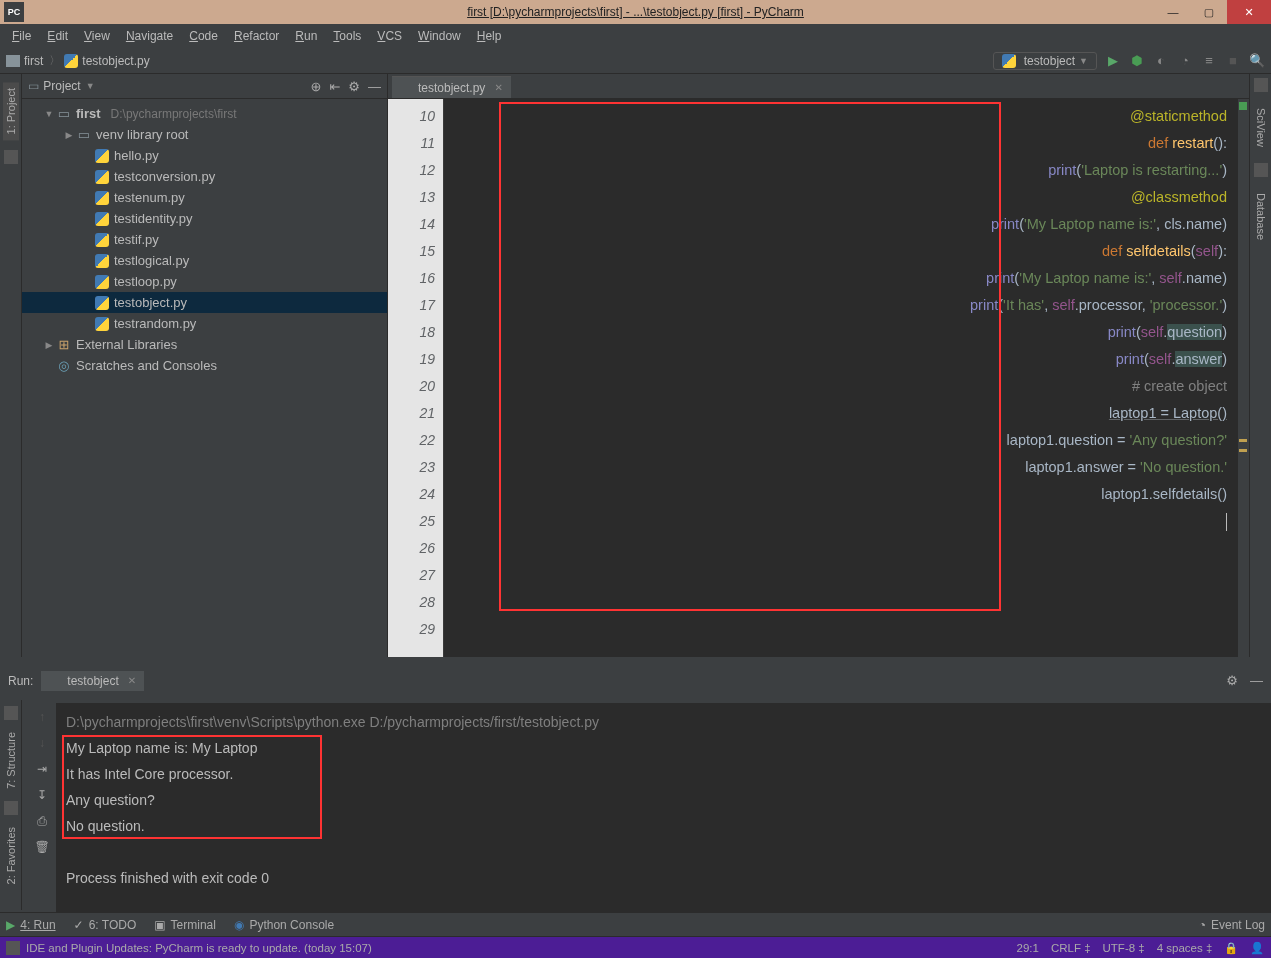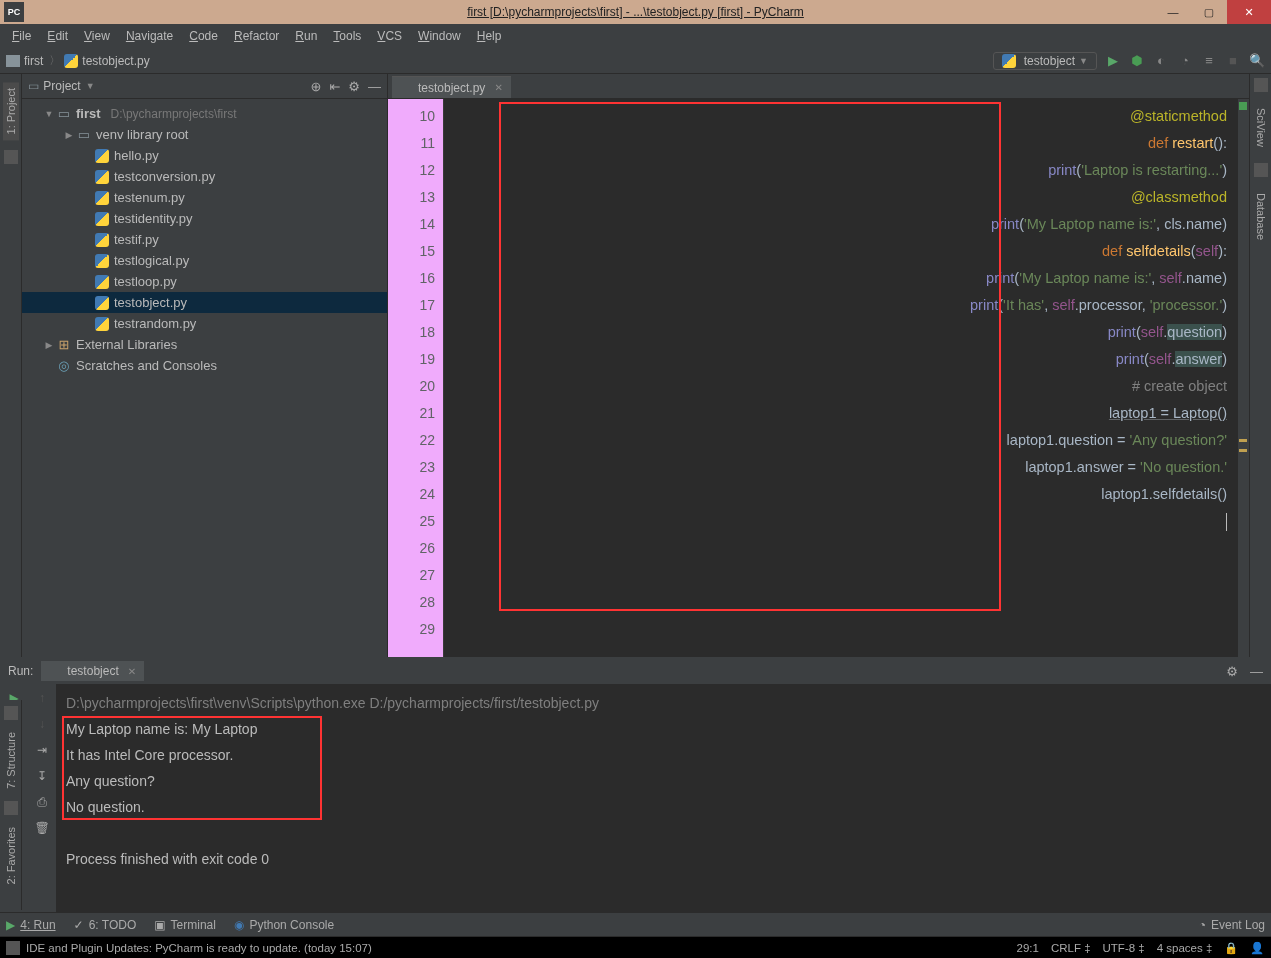--- a/index.html
+++ b/index.html
@@ -45,47 +45,47 @@
 .tree-item .lib { color:#c9a26b; }
 .tree-item .label { color:#bababa; }
 .tree-item .path { color:#787878; margin-left:10px; font-size:12px; }
 .indent-1 { padding-left:20px; } .indent-2 { padding-left:40px; } .indent-3 { padding-left:58px; }
 .editor-panel { flex:1; display:flex; flex-direction:column; background:#2b2b2b; }
 .tab-bar { height:25px; background:#3c3f41; display:flex; align-items:flex-end; border-bottom:1px solid #2b2b2b; padding-left:4px; }
 .file-tab { background:#4e5254; padding:4px 8px; display:flex; align-items:center; gap:5px; font-size:12px; border-top:1px solid #555; height:22px; }
 .file-tab .py-icon { width:13px; height:13px; }
 .file-tab .close-x { color:#888; font-size:10px; margin-left:4px; }
 .editor-body { flex:1; display:flex; overflow:hidden; position:relative; }
-.line-gutter { width:56px; background:#f0abfc; text-align:right; padding:4px 8px 4px 4px; font-family:Consolas,monospace; font-size:14px; color:#606366; line-height:27px; border-right:1px solid #3a3a3a; }
+.line-gutter { width:56px; background:#e5e5e5; text-align:right; padding:4px 8px 4px 4px; font-family:Consolas,monospace; font-size:14px; color:#606366; line-height:27px; border-right:1px solid #3a3a3a;font-style:italic; }
 .code-area { flex:1; padding:4px 10px; font-family:Consolas,monospace; font-size:14.5px; line-height:27px; position:relative; overflow:hidden;text-align:right; }
 .code-line { white-space:pre; color:#a9b7c6; }
 .kw { color:#cc7832; } .decorator { color:#bbb529; } .fname { color:#ffc66d;margin-top:8px; } .str { color:#6a8759; } .param { color:#a9b7c6; } .self { color:#94558d; } .comment { color:#808080; } .builtin{ color:#8888c6; } .uline { text-decoration:underline; text-decoration-color:#606366; } .hl { background:#3b514d; }
 .red-box-1 { position:absolute; border:2px solid #ff3333; left:55px; top:3px; width:502px; height:509px; pointer-events:none; }
 .cursor { display:inline-block; width:1px; height:18px; background:#bbb; vertical-align:middle; }
 .editor-scroll { width:12px; background:#3c3f41; position:relative; border-left:1px solid #2b2b2b;}
 .code-marker { position:absolute; right:2px; width:8px; height:3px; background:#c0a050; }
 .green-sq { position:absolute; top:3px; right:2px; width:8px; height:8px; background:#499c54; }
 .run-panel { height:255px; background:#2b2b2b; border-top:1px solid #3c3f41; display:flex; flex-direction:column; }
-.run-header { height:26px; background:#3c3f41; display:flex; align-items:center; padding:0 8px; }
+.run-header { height:45px; background:#3c3f41; display:flex; align-items:center; padding:0 8px; }
 .run-header .label { color:#bbbbbb; font-size:12px; margin-right:8px; }
 .run-header .run-tab { background:#4e5254; padding:3px 8px; display:flex; align-items:center; gap:5px; font-size:12px; }
 .run-header .tools { margin-left:auto; display:flex; gap:12px; color:#aaa; }
 .run-body { flex:1; display:flex; }
 .run-tool-col { width:28px; background:#3c3f41; display:flex; flex-direction:column; align-items:center; padding-top:6px; gap:10px; }
 .run-tool-col .ticon { width:16px; height:16px; color:#aaa; font-size:12px; display:flex;align-items:center;justify-content:center; }
 .run-tool-col .ticon.play { color:#59a869; }
 .run-tool-col .ticon.stop { color:#555; }
 .console { flex:1; font-family:Consolas,monospace; font-size:14px; color:#bbbbbb; padding:6px 10px; line-height:26px; position:relative; }
 .console .cmd { color:#7f7f7f; }
 .red-box-2 { position:absolute; left:6px; top:32px; width:260px; height:104px; border:2px solid #ff3333; pointer-events:none; }
 .bottom-tabs { height:24px; background:#3c3f41; border-top:1px solid #2b2b2b; display:flex; align-items:center; padding:0 6px; gap:18px; font-size:12px; }
 .bottom-tabs .btab { display:flex; align-items:center; gap:5px; color:#aaa; }
 .bottom-tabs .btab .num { text-decoration:underline; }
 .bottom-tabs .right { margin-left:auto; display:flex; align-items:center; gap:6px; }
-.statusbar { height:22px; background:#000000; display:flex; align-items:center; padding:0 6px; font-size:11.5px; color:#aaa; border-top:1px solid #2b2b2b; }
+.statusbar { height:22px; background:#4c1d95; display:flex; align-items:center; padding:0 6px; font-size:11.5px; color:#aaa; border-top:1px solid #2b2b2b; }
 .statusbar .sq { width:14px; height:14px; background:#555; margin-right:6px; }
 .statusbar .right { margin-left:auto; display:flex; gap:12px; align-items:center; }
 .statusbar .lock { color:#888; }
 </style>
 </head>
 <body>
 
 <div class="titlebar">
   <div class="pc-icon">PC</div>
   <div class="title-text">first [D:\pycharmprojects\first] - ...\testobject.py [first] - PyCharm</div>

